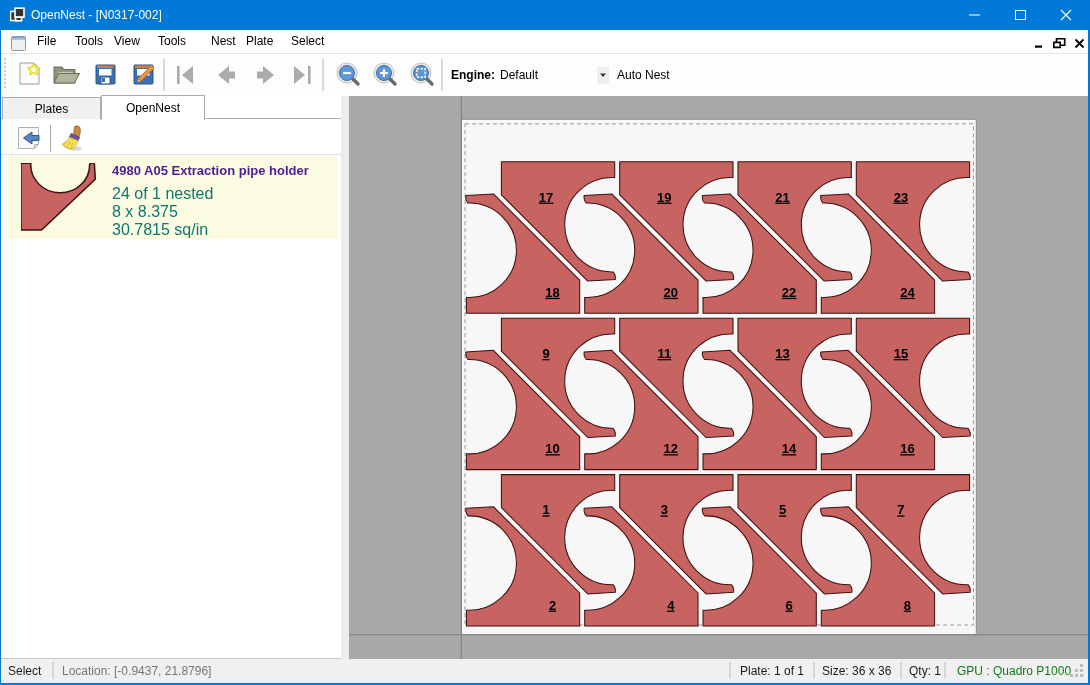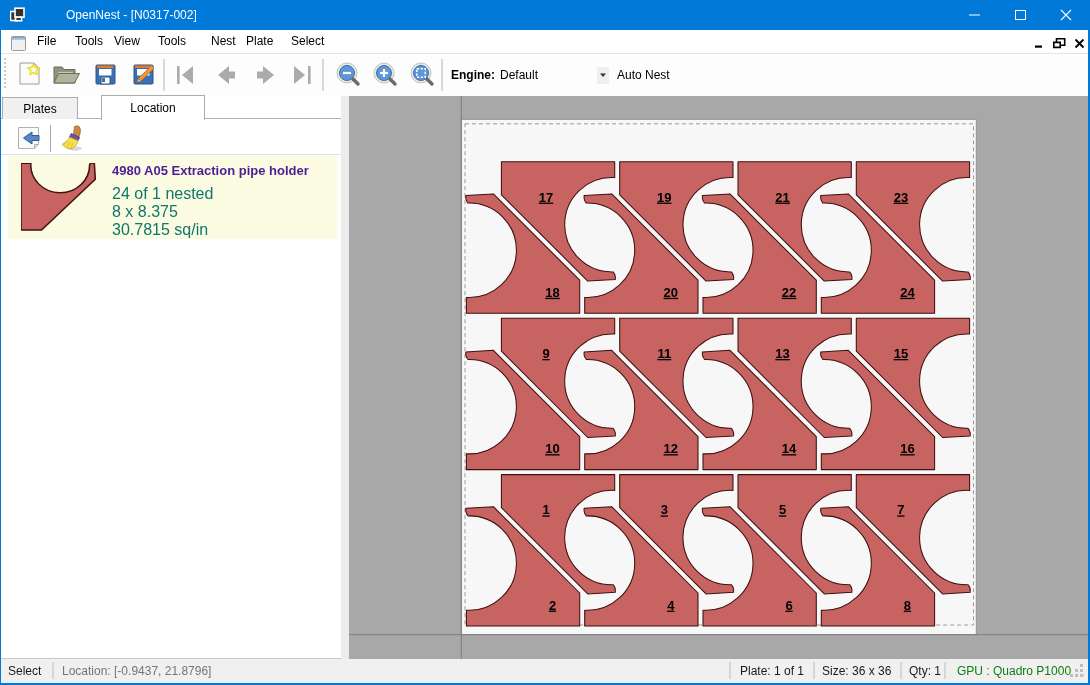--- a/index.html
+++ b/index.html
@@ -1,20 +1,20 @@
 <!DOCTYPE html>
 <html><head><meta charset="utf-8">
 <style>
 * { margin:0; padding:0; box-sizing:border-box; }
 html,body { width:1090px; height:685px; font-family:"Liberation Sans",sans-serif; overflow:hidden; background:#fff; position:relative; }
 .abs { position:absolute; }
 
 
 #titlebar { left:0; top:0; width:1090px; height:30px; background:#0079d8; color:#fff; }
-#titletext { left:31px; top:8px; font-size:12px; color:#fdfeff;margin-left:35px; }
+#titletext { left:31px; top:8px; font-size:12px; color:#fdfeff; }
 .capbtn { top:0; width:45px; height:30px; color:#fff; }
 
 
 #menubar { left:1px; top:30px; width:1087px; height:24px; background:#fff; border-bottom:1px solid #e3e3e3; }
 .mi { position:absolute; top:34px; font-size:12px; color:#000; }
 
 
 #toolbar { left:1px; top:55px; width:1087px; height:41px; background:#fdfdfd; }
 
 
@@ -159,22 +159,22 @@
   <line x1="442" y1="4" x2="442" y2="36" stroke="#b5b5b5"></line>
   <text x="451" y="24" font-size="12" font-weight="bold" fill="#000">Engine:</text>
   <text x="500" y="24" font-size="12" fill="#000">Default</text>
   <rect x="597" y="12" width="12" height="17" fill="#efefef"></rect>
   <path d="M600 18.5 l3 3.5 3-3.5 z" fill="#333"></path>
   <text x="617" y="24" font-size="12" fill="#000">Auto Nest</text>
 </svg>
 
 <div class="abs" id="tabstrip"></div>
 <div class="abs" id="panel"></div>
-<div class="abs tab" style="left:2px;top:97px;width:76px;height:22px;background:#f0f0f0;border:1px solid #acacac;border-bottom:none;line-height:22px">Plates</div>
-<div class="abs tab" style="left:101px;top:95px;width:104px;height:25px;background:#fff;border:1px solid #acacac;border-bottom:none;line-height:24px">Location</div>
+<div class="abs tab" style="left:2px;top:97px;width:99px;height:22px;background:#f0f0f0;border:1px solid #acacac;border-bottom:none;line-height:22px">Plates</div>
+<div class="abs tab" style="left:101px;top:95px;width:104px;height:25px;background:#fff;border:1px solid #acacac;border-bottom:none;line-height:24px">OpenNest</div>
 
 <svg class="abs" style="left:1px;top:122px" width="340" height="37" viewBox="0 0 340 37">
   <g transform="translate(17,5)">
     <path d="M0.5 0.5 h20 v17 l-4 4 h-16 z" fill="#fafafa" stroke="#b0b0b0"></path>
     <path d="M20.5 17.5 l-4 4 v-4 z" fill="#e0e0e0" stroke="#b0b0b0"></path>
     <path d="M21 8.5 v5 h-7 v3.5 l-8.5-6 8.5-6 v3.5 z" fill="#5b87c0" stroke="#2f5b96"></path>
   </g>
   <line x1="49.5" y1="3" x2="49.5" y2="30" stroke="#a8a8a8"></line>
   <g transform="translate(58,3)">
     <ellipse cx="16" cy="23.5" rx="7" ry="2.2" fill="#d8d8d8"></ellipse>

